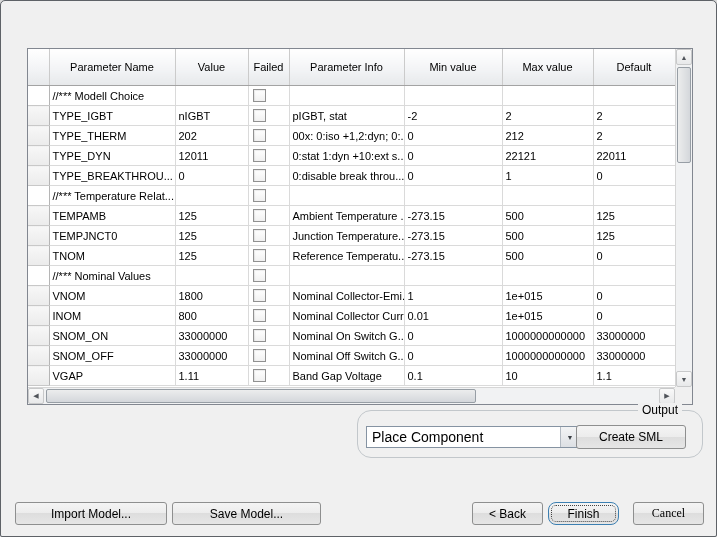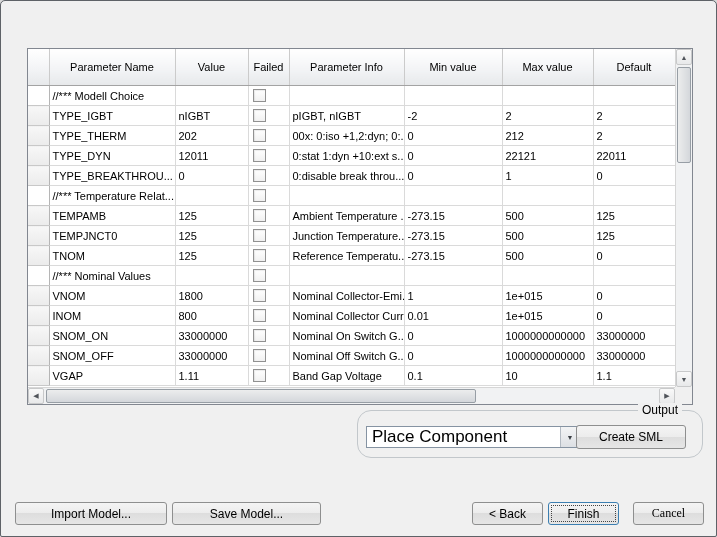--- a/index.html
+++ b/index.html
@@ -80,38 +80,38 @@
     position:absolute;left:356px;top:409px;width:346px;height:48px;box-sizing:border-box;
     border:1px solid #c2c7cb;border-radius:14px;
   }
   .group-label{
     position:absolute;top:-8px;right:20px;background:#f0f0f0;padding:0 4px;font-size:12px;color:#000;
   }
   .combo{
     position:absolute;left:8px;top:15px;width:214px;height:22px;box-sizing:border-box;
     border:1px solid #8593a2;background:#fff;display:flex;align-items:center;cursor:default;
   }
-  .combo-text{flex:1;font-size:17px;padding:0 5px;overflow:hidden;white-space:nowrap;}
+  .combo-text{flex:1;font-size:14px;padding:0 5px;overflow:hidden;white-space:nowrap;}
   .combo-arrow{
     width:18px;height:100%;display:flex;align-items:center;justify-content:center;
     border-left:1px solid #b3bac2;background:linear-gradient(#f3f4f5,#dde0e4);
     font-size:7px;color:#3c4046;
   }
   
   .btn{
     position:absolute;box-sizing:border-box;padding:0;
     font-family:"Liberation Sans",sans-serif;font-size:12px;color:#000;
     background:linear-gradient(#f4f4f4,#ececec 50%,#dddddd 50%,#e6e6e6);
     border:1px solid #8e8f8f;border-radius:3px;cursor:pointer;text-align:center;
   }
   .btn-create{right:16px;top:14px;width:110px;height:24px;}
   .btn-import{left:14px;top:501px;width:152px;height:23px;}
   .btn-save{left:171px;top:501px;width:149px;height:23px;}
   .btn-back{left:471px;top:501px;width:71px;height:23px;}
-  .btn-finish{left:547px;top:501px;width:71px;height:23px;border-color:#3c7fb1;outline:1px dotted #444;outline-offset:-4px;}
+  .btn-finish{left:547px;top:501px;width:71px;height:23px;border-color:#3c7fb1;outline:1px dotted #444;outline-offset:-4px;border-radius:8px;}
   .btn-cancel{left:632px;top:501px;width:71px;height:23px;font-family:Liberation Serif, serif;}
 </style>
 </head>
 <body>
 
 <div class="window">
 
 
   <div class="table-wrap">
     <div class="grid">
@@ -147,21 +147,21 @@
               <td class="info"></td>
               <td class="min"></td>
               <td class="max"></td>
               <td class="def"></td>
             </tr>
             <tr>
               <td class="sel"></td>
               <td class="name">TYPE_IGBT</td>
               <td class="val">nIGBT</td>
               <td class="chk"><input type="checkbox" style=""></td>
-              <td class="info">pIGBT, nIGBT</td>
+              <td class="info">pIGBT, stat</td>
               <td class="min">-2</td>
               <td class="max">2</td>
               <td class="def">2</td>
             </tr>
             <tr>
               <td class="sel"></td>
               <td class="name">TYPE_THERM</td>
               <td class="val">202</td>
               <td class="chk"><input type="checkbox" style=""></td>
               <td class="info">00x: 0:iso +1,2:dyn; 0:...</td>

